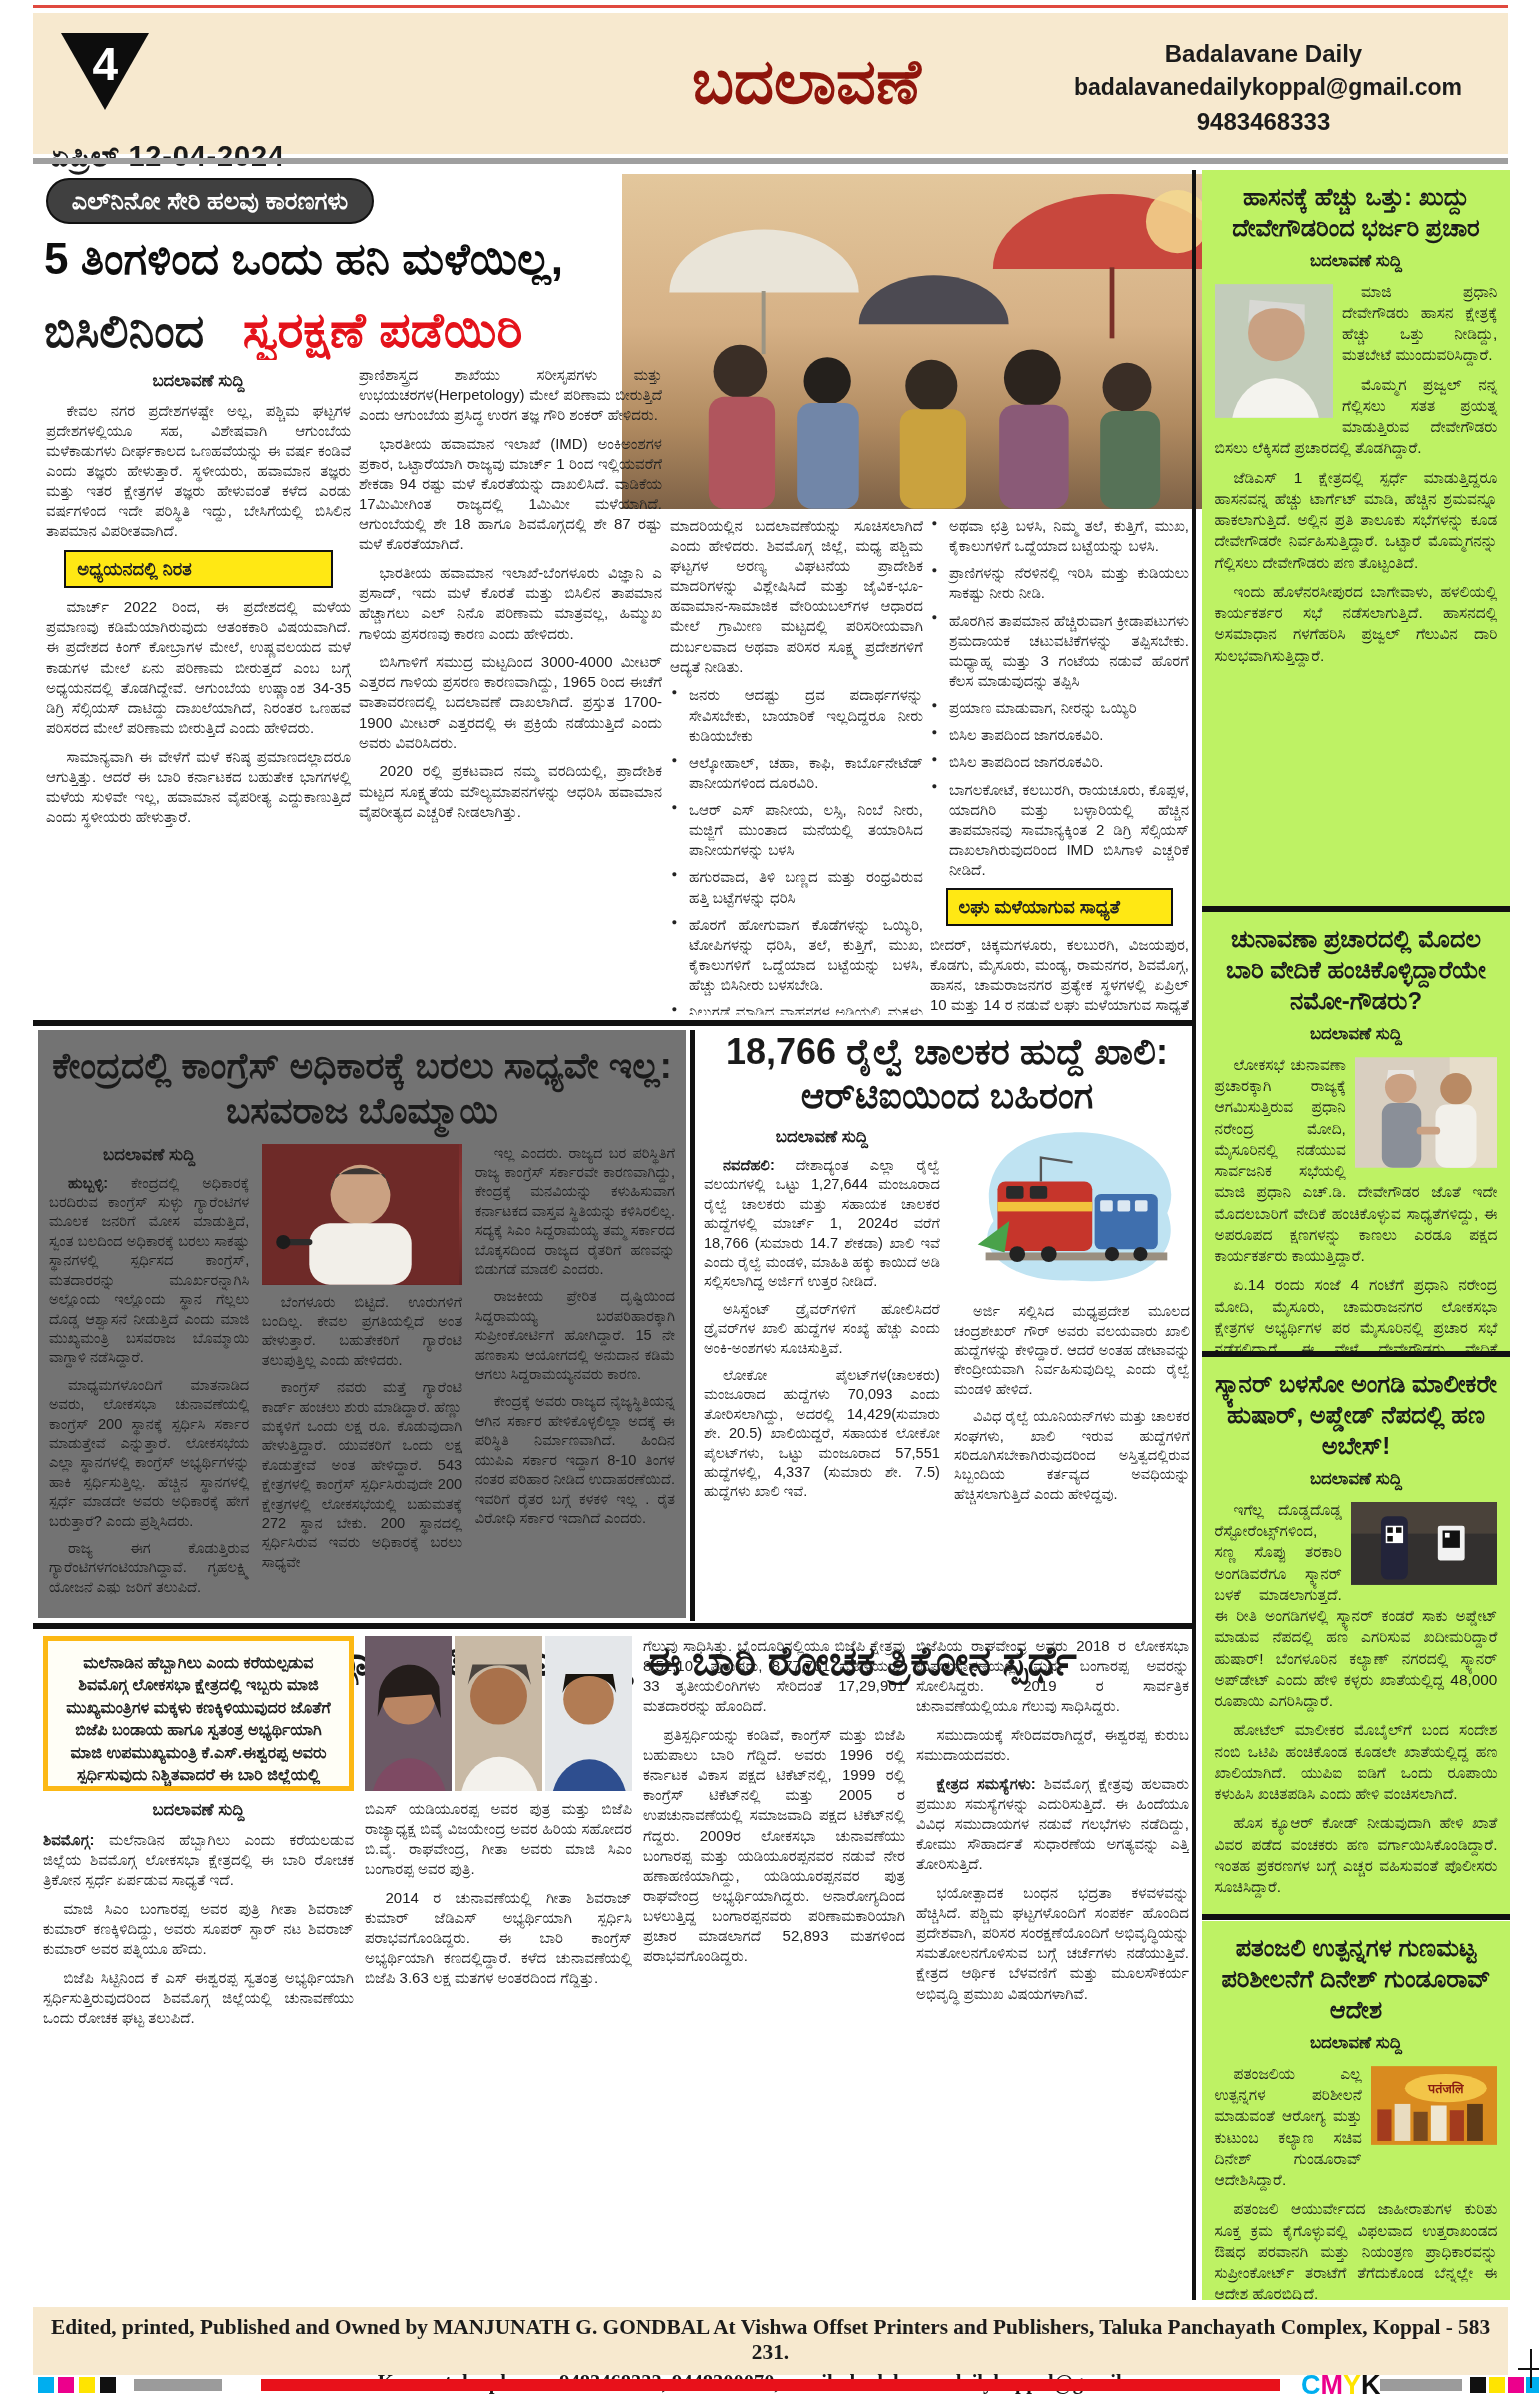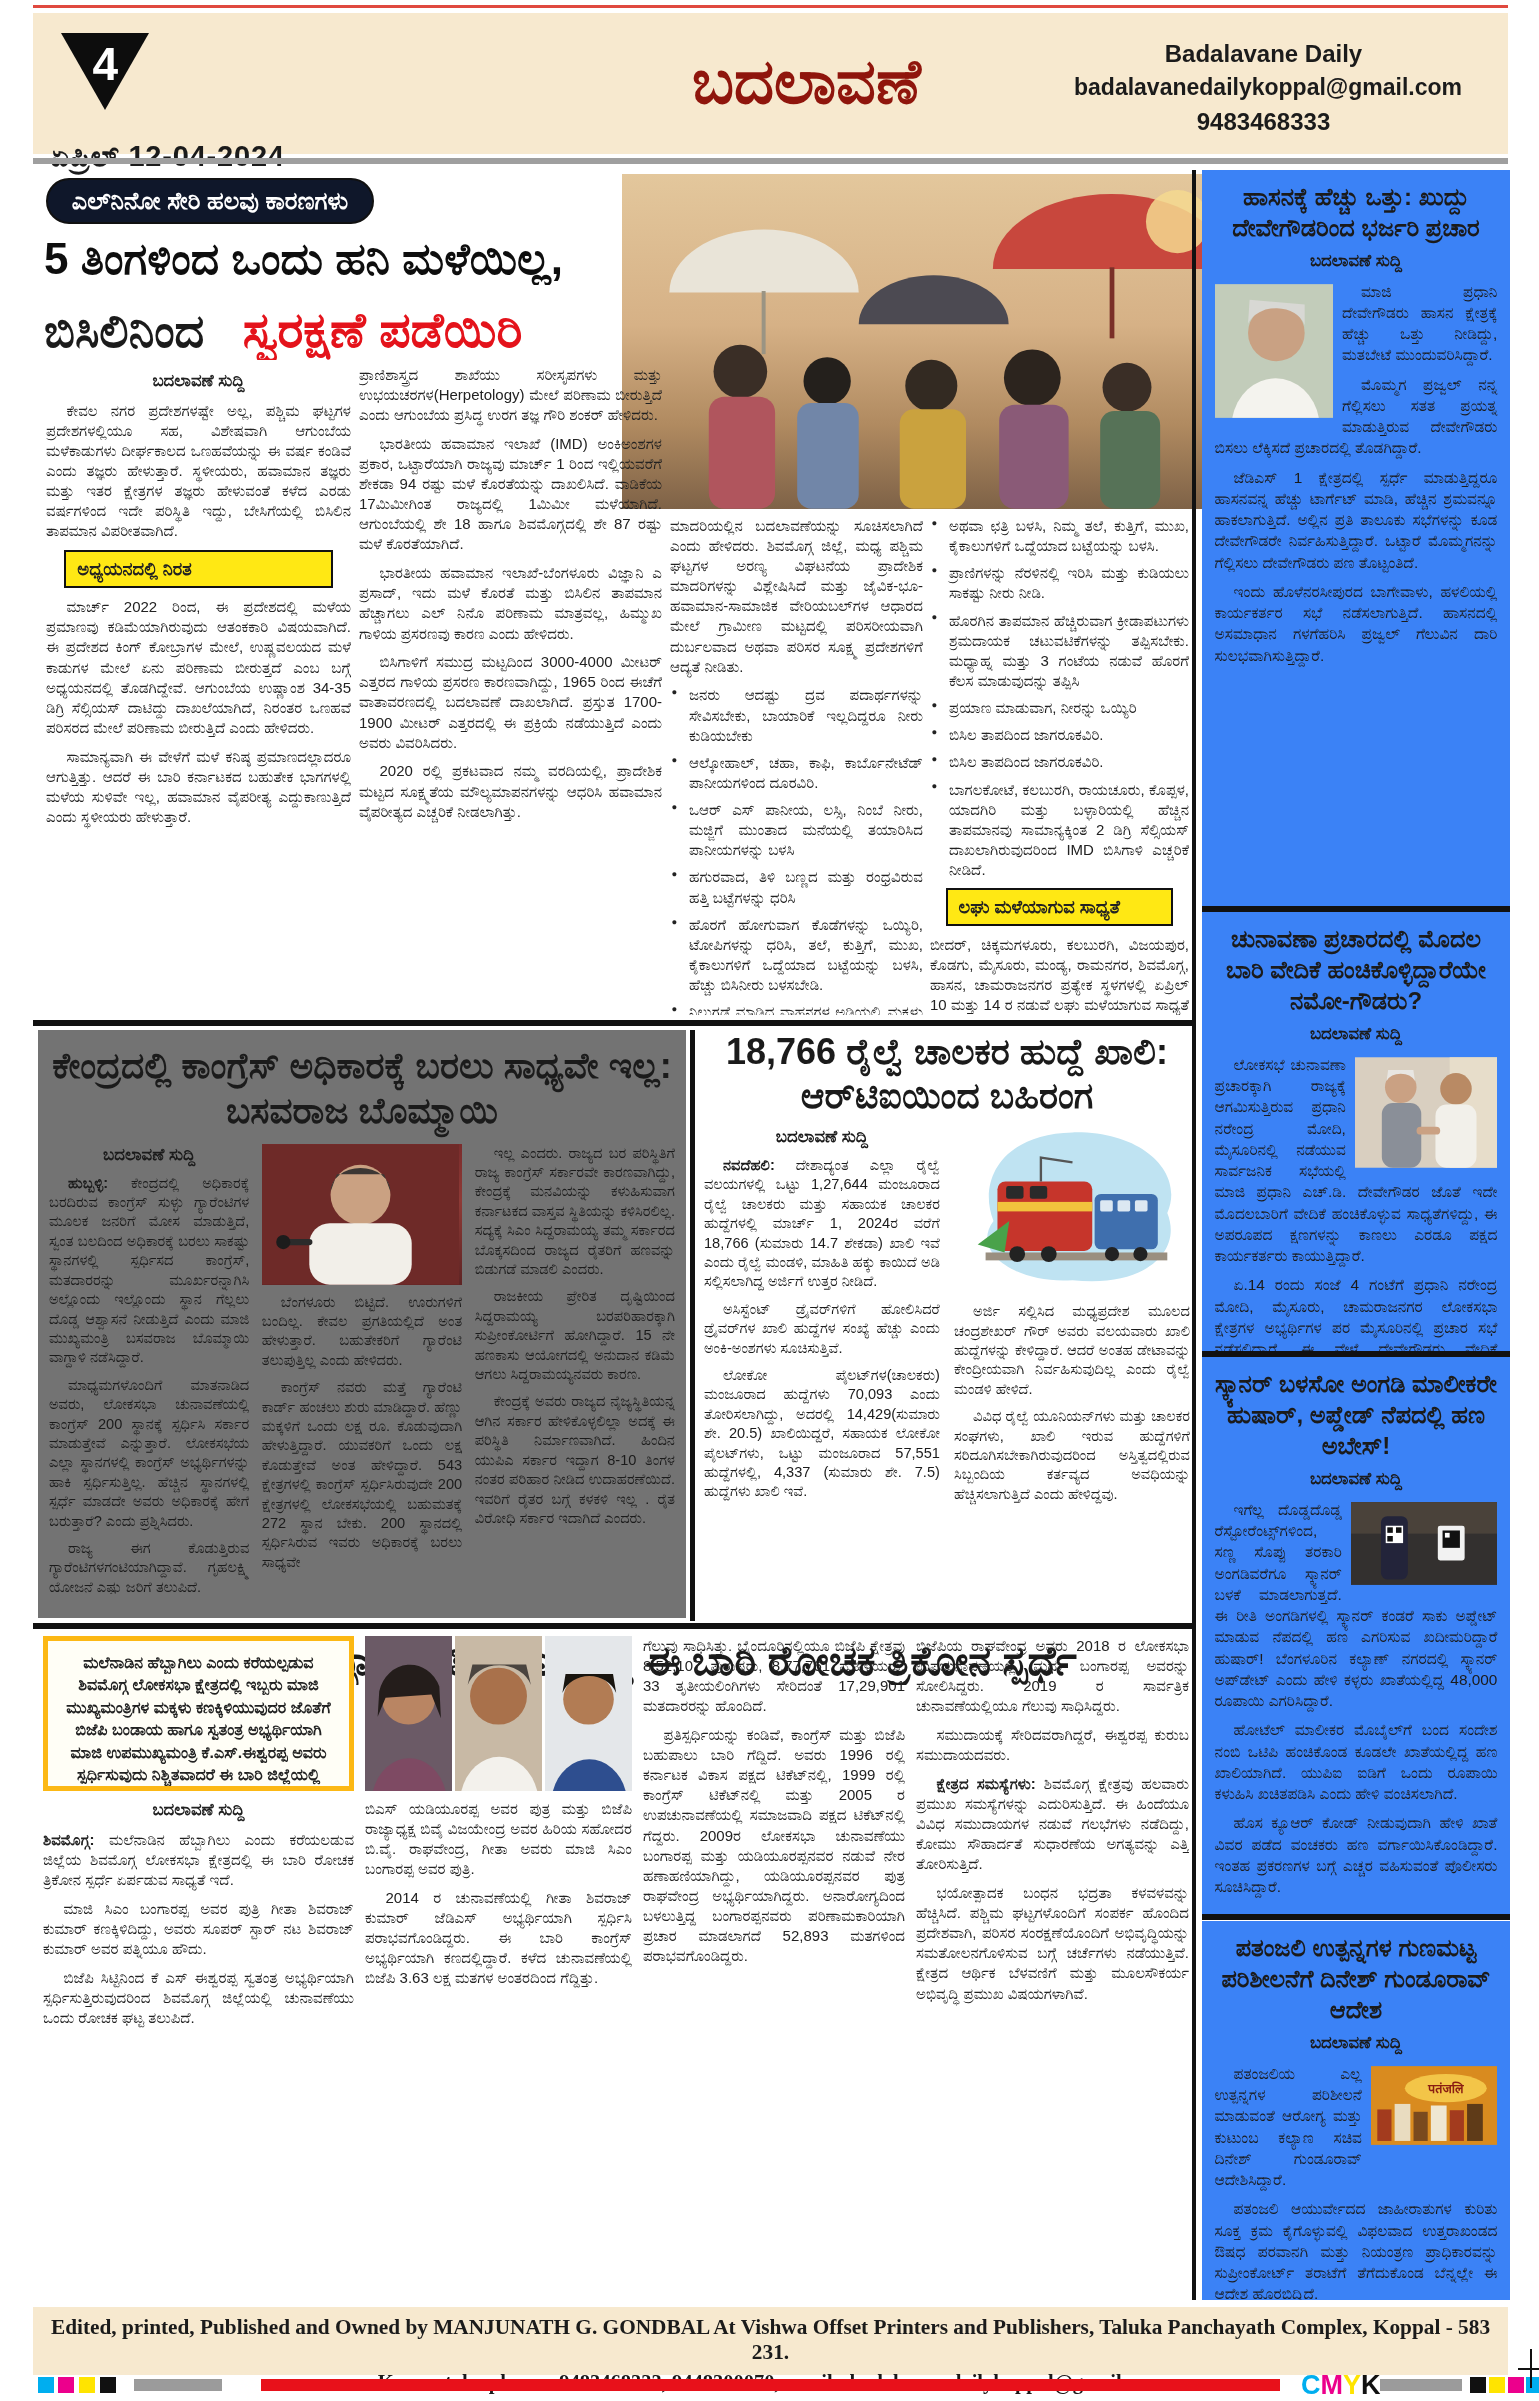--- a/index.html
+++ b/index.html
@@ -26,21 +26,21 @@
   .col p.nofirst { text-indent:0; }
   .byline { text-align:center; font-weight:bold; font-size:16.6px; margin:0 0 6.3px; text-indent:0 !important; }
   .dateline { font-weight:bold; }
   .subhead-yellow { display:block; margin:8px auto 9.5px; padding:4.7px 11px; background:#ffe814; border:2.4px solid #111;
                     font-weight:bold; font-size:18px; text-align:left; width:88%; }
   ul.nbul { list-style:none; }
   ul.nbul li { position:relative; padding-left:19px; margin:0 0 7.1px; }
   ul.nbul li::before { content:"●"; position:absolute; left:1.6px; top:0.8px; font-size:9.5px; }
 
   
-  .kicker { position:absolute; left:46px; top:178px; width:328px; height:46px; background:#0f172a; border:2.4px solid #111;
+  .kicker { position:absolute; left:46px; top:178px; width:328px; height:46px; background:#404040; border:2.4px solid #111;
             border-radius:25px; color:#fff; font-weight:bold; font-size:24px; text-align:center; line-height:41px; overflow:hidden; }
   .lead-h1 { position:absolute; left:44px; top:234px; width:584px; font-size:44px; font-weight:bold; color:#0e0e0e; white-space:nowrap; overflow:hidden; }
   .lead-h2 { position:absolute; left:44px; top:302px; width:584px; font-size:46px; font-weight:bold; white-space:nowrap; overflow:hidden; }
   .lead-h2 .red { color:#e4131b; font-size:49px; }
   .lead-photo { position:absolute; left:622px; top:174px; width:606px; height:335px; overflow:hidden;
                 background:linear-gradient(180deg,#e3c79c 0%,#d6b186 45%,#b08a60 75%,#7e6247 100%); }
 
   
   .rule-black-h1 { position:absolute; left:33px; top:1020px; width:1159px; height:6.3px; background:#111; }
   .rule-black-v1 { position:absolute; left:690px; top:1030px; width:4.7px; height:591px; background:#111; }
@@ -66,21 +66,21 @@
 
   
   .shim-h { position:absolute; left:43px; top:1638px; width:1147px; text-align:center; font-size:41px; font-weight:bold; white-space:nowrap; overflow:hidden; }
   .shim-col { position:absolute; top:1636px; height:594px; }
   .shim-box { border:5.5px solid #fcb815; background:#fffef6; padding:11px 9.5px; font-weight:bold; font-size:16px;
               text-align:center; line-height:1.4; height:155px; overflow:hidden; margin-bottom:8px; }
   .cand-row { display:flex; gap:3.2px; height:155px; margin-bottom:8px; }
   .cand { flex:1; position:relative; overflow:hidden; }
 
   
-  .side-art { position:absolute; left:1202px; width:308px; background:#3b82f6; padding:11px 12.6px; overflow:hidden; }
+  .side-art { position:absolute; left:1202px; width:308px; background:#bef264; padding:11px 12.6px; overflow:hidden; }
   .side-h { text-align:center; font-weight:bold; font-size:24px; line-height:1.3; margin-bottom:6.3px; }
   .side-art .col-flow { text-align:justify; font-size:15.4px; line-height:1.38; }
   .side-art .col-flow p { margin:0 0 8px; text-indent:19px; }
   .side-div { position:absolute; left:1202px; width:308px; height:6.3px; background:#111; }
   .sphoto { position:relative; overflow:hidden; }
   .f-left { float:left; margin:3.2px 9.5px 4.7px 0; }
   .f-right { float:right; margin:3.2px 0 4.7px 9.5px; }
 
   
   .footer-band { position:absolute; left:33px; top:2307px; width:1475px; height:68px; background:#f7e9cf;

